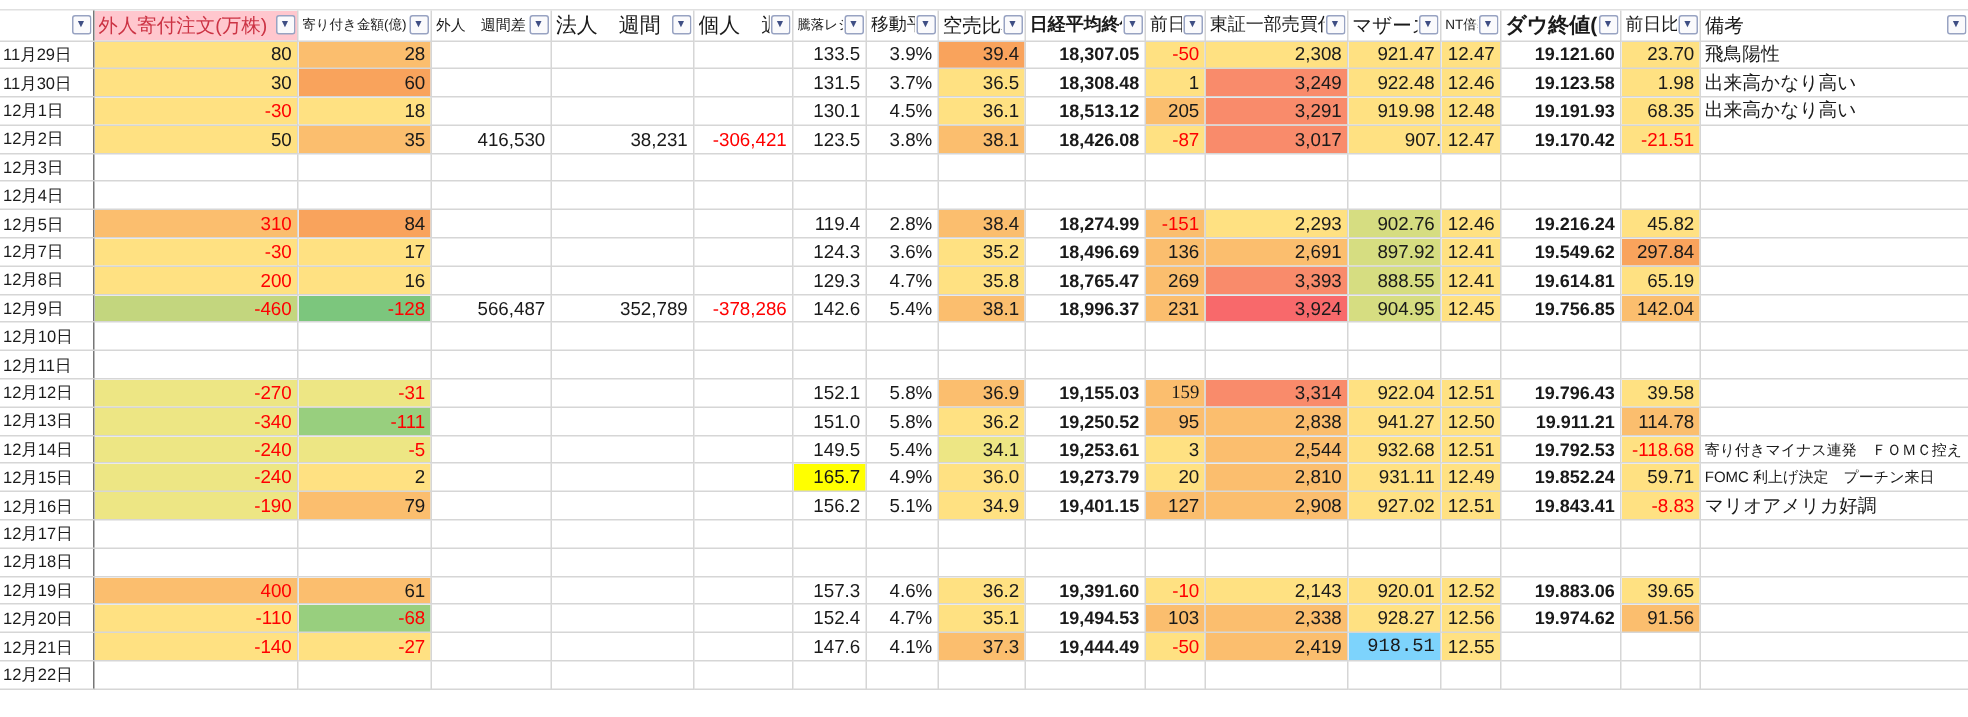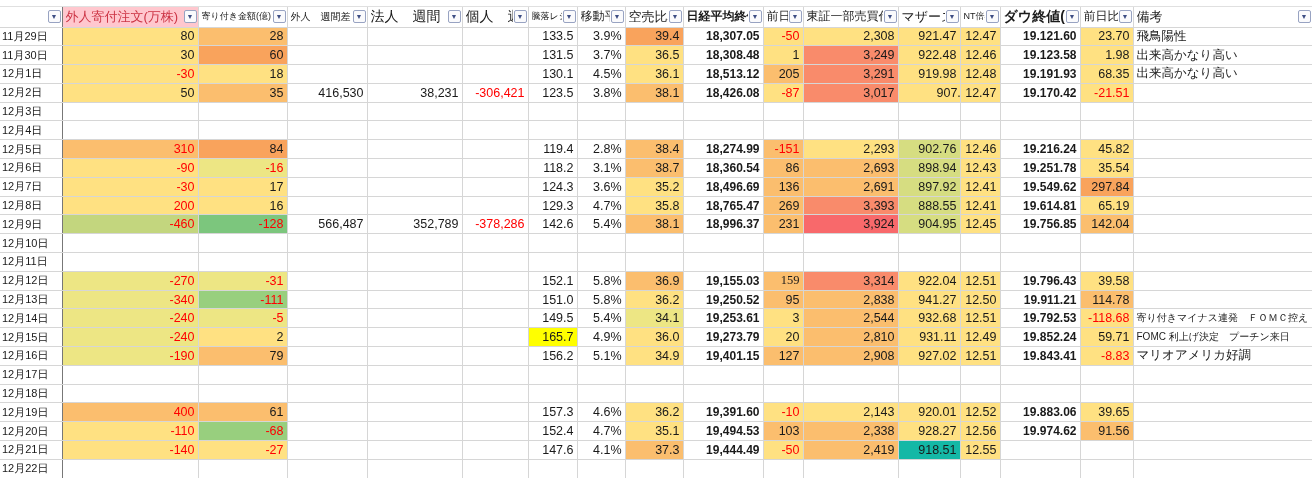--- a/index.html
+++ b/index.html
@@ -281,39 +281,20 @@
           <td class="ar bcol">18,274.99</td>
           <td class="ar" style="background: rgb(251, 190, 110); color: rgb(255, 0, 0);">-151</td>
           <td class="ar" style="background: rgb(255, 225, 130);">2,293</td>
           <td class="ar" style="background: rgb(214, 221, 129);">902.76</td>
           <td class="ar" style="background: rgb(255, 225, 130);">12.46</td>
           <td class="ar bcol">19.216.24</td>
           <td class="ar" style="background: rgb(255, 225, 130);">45.82</td>
           <td class="al"></td>
         </tr>
         <tr>
-          <td class="date">12月6日</td>
-          <td class="ar" style="background: rgb(255, 225, 130); color: rgb(255, 0, 0);">-90</td>
-          <td class="ar" style="background: rgb(237, 230, 132); color: rgb(255, 0, 0);">-16</td>
-          <td class="ar"></td>
-          <td class="ar"></td>
-          <td class="ar"></td>
-          <td class="ar">118.2</td>
-          <td class="ar">3.1%</td>
-          <td class="ar" style="background: rgb(251, 190, 110);">38.7</td>
-          <td class="ar bcol">18,360.54</td>
-          <td class="ar" style="background: rgb(251, 190, 110);">86</td>
-          <td class="ar" style="background: rgb(251, 190, 110);">2,693</td>
-          <td class="ar" style="background: rgb(214, 221, 129);">898.94</td>
-          <td class="ar" style="background: rgb(255, 225, 130);">12.43</td>
-          <td class="ar bcol">19.251.78</td>
-          <td class="ar" style="background: rgb(255, 225, 130);">35.54</td>
-          <td class="al"></td>
-        </tr>
-        <tr>
           <td class="date">12月7日</td>
           <td class="ar" style="background: rgb(255, 225, 130); color: rgb(255, 0, 0);">-30</td>
           <td class="ar" style="background: rgb(255, 225, 130);">17</td>
           <td class="ar"></td>
           <td class="ar"></td>
           <td class="ar"></td>
           <td class="ar">124.3</td>
           <td class="ar">3.6%</td>
           <td class="ar" style="background: rgb(255, 225, 130);">35.2</td>
           <td class="ar bcol">18,496.69</td>
@@ -578,21 +559,21 @@
           <td class="ar" style="background: rgb(255, 225, 130); color: rgb(255, 0, 0);">-27</td>
           <td class="ar"></td>
           <td class="ar"></td>
           <td class="ar"></td>
           <td class="ar">147.6</td>
           <td class="ar">4.1%</td>
           <td class="ar" style="background: rgb(251, 190, 110);">37.3</td>
           <td class="ar bcol">19,444.49</td>
           <td class="ar" style="background: rgb(255, 225, 130); color: rgb(255, 0, 0);">-50</td>
           <td class="ar" style="background: rgb(251, 190, 110);">2,419</td>
-          <td class="ar" style="background: #14b8a6;">918.51</td>
+          <td class="ar" style="background: #7dd3fc; font-family: Liberation Mono, monospace;">918.51</td>
           <td class="ar" style="background: rgb(255, 225, 130);">12.55</td>
           <td class="ar bcol"></td>
           <td class="ar"></td>
           <td class="al"></td>
         </tr>
         <tr>
           <td class="date">12月22日</td>
           <td class="ar"></td>
           <td class="ar"></td>
           <td class="ar"></td>

